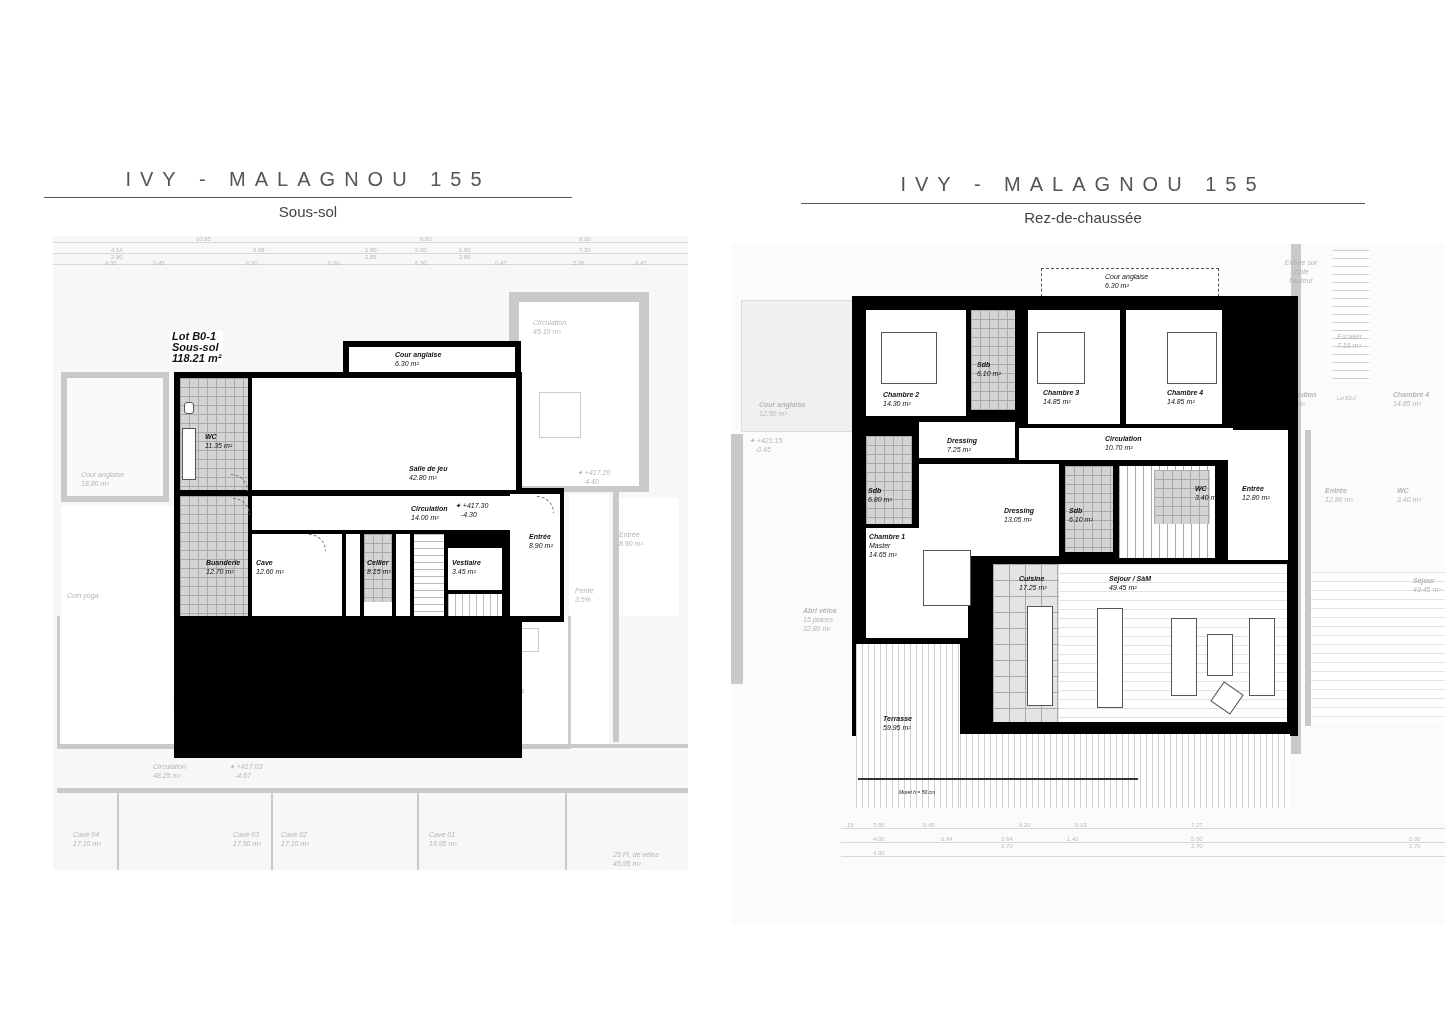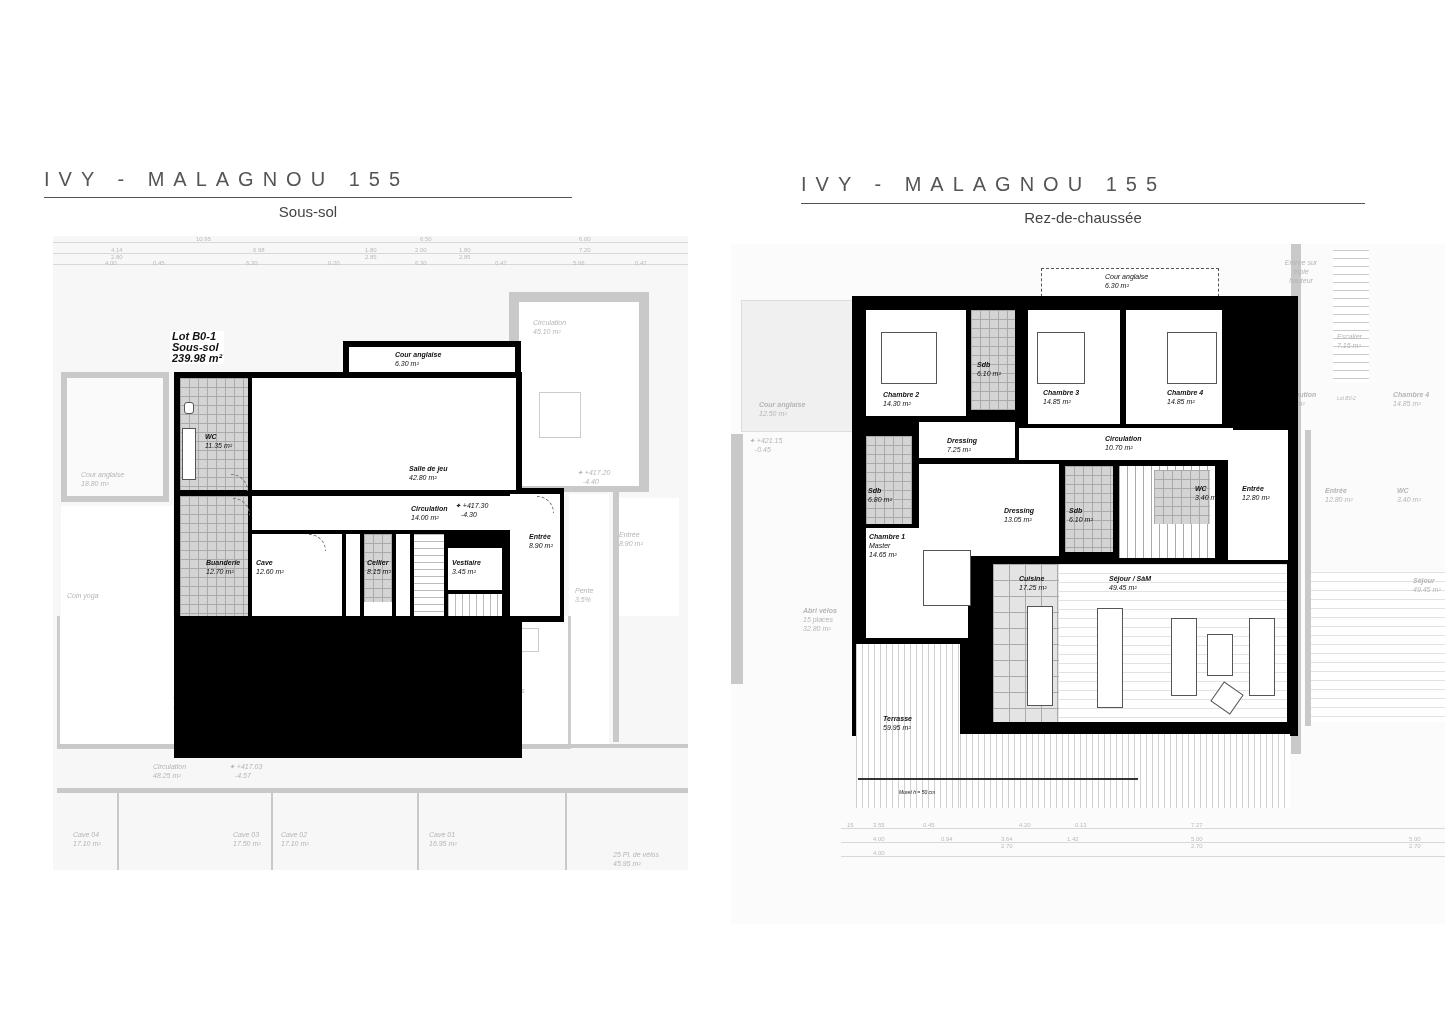--- a/index.html
+++ b/index.html
@@ -1,17 +1,17 @@
 <!DOCTYPE html>
 <html><head>
 <meta charset="utf-8">
 <style>
   html,body{margin:0;padding:0;background:#ffffff;}
   body{width:1445px;height:1021px;position:relative;overflow:hidden;font-family:"Liberation Sans",sans-serif;color:#222;}
-  .title{position:absolute;font-family:"Liberation Sans",sans-serif;font-weight:300;color:#555;letter-spacing:9px;font-size:20px;text-align:left;white-space:nowrap;}
+  .title{position:absolute;font-family:"Liberation Sans",sans-serif;font-weight:300;color:#555;letter-spacing:9px;font-size:20px;text-align:center;white-space:nowrap;}
   .rule{position:absolute;height:1px;background:#555;}
   .subtitle{position:absolute;font-size:15px;color:#444;text-align:center;white-space:nowrap;}
   .plan{position:absolute;background:#f7f7f7;overflow:hidden;}
   .lbl{position:absolute;font-size:7px;line-height:9px;color:#111;white-space:nowrap;font-style:italic;}
   .lbl b{font-weight:bold;display:block;}
   .lbl.ghost{color:#b5b5b5;}
   .lbl.big{font-size:11px;line-height:11px;font-weight:bold;}
   .wall{position:absolute;background:#000;}
   .gwall{position:absolute;background:#c9c9c9;}
   .room{position:absolute;background:#fff;}
@@ -97,21 +97,21 @@
   <div class="gwall" style="left:512px;top:556px;width:2px;height:78px;"></div>
   <span class="lbl ghost" style="left:20px;top:594px;"><span>Cave 04</span><br><span>17.10 m²</span></span>
   <span class="lbl ghost" style="left:180px;top:594px;"><span>Cave 03</span><br><span>17.50 m²</span></span>
   <span class="lbl ghost" style="left:228px;top:594px;"><span>Cave 02</span><br><span>17.10 m²</span></span>
   <span class="lbl ghost" style="left:376px;top:594px;"><span>Cave 01</span><br><span>16.95 m²</span></span>
   <span class="lbl ghost" style="left:560px;top:614px;"><span>25 Pl. de vélos</span><br><span>45.95 m²</span></span>
 
   <div class="lbl big" style="left:117px;top:95px;background:#fff;padding:0 2px;">
     <span style="display:block">Lot B0-1</span>
     <span style="display:block">Sous-sol</span>
-    <span style="display:block">239.98 m²</span>
+    <span style="display:block">118.21 m²</span>
   </div>
 
   <div class="wall" style="left:290px;top:105px;width:178px;height:36px;"></div>
   <div class="room" style="left:296px;top:111px;width:166px;height:28px;"></div>
   <span class="lbl" style="left:342px;top:114px;"><b>Cour anglaise</b><span>6.30 m²</span></span>
 
   <div class="wall" style="left:121px;top:136px;width:348px;height:386px;"></div>
   <div class="wall" style="left:469px;top:252px;width:42px;height:134px;"></div>
 
   <div class="tile" style="left:127px;top:142px;width:68px;height:112px;"></div>

